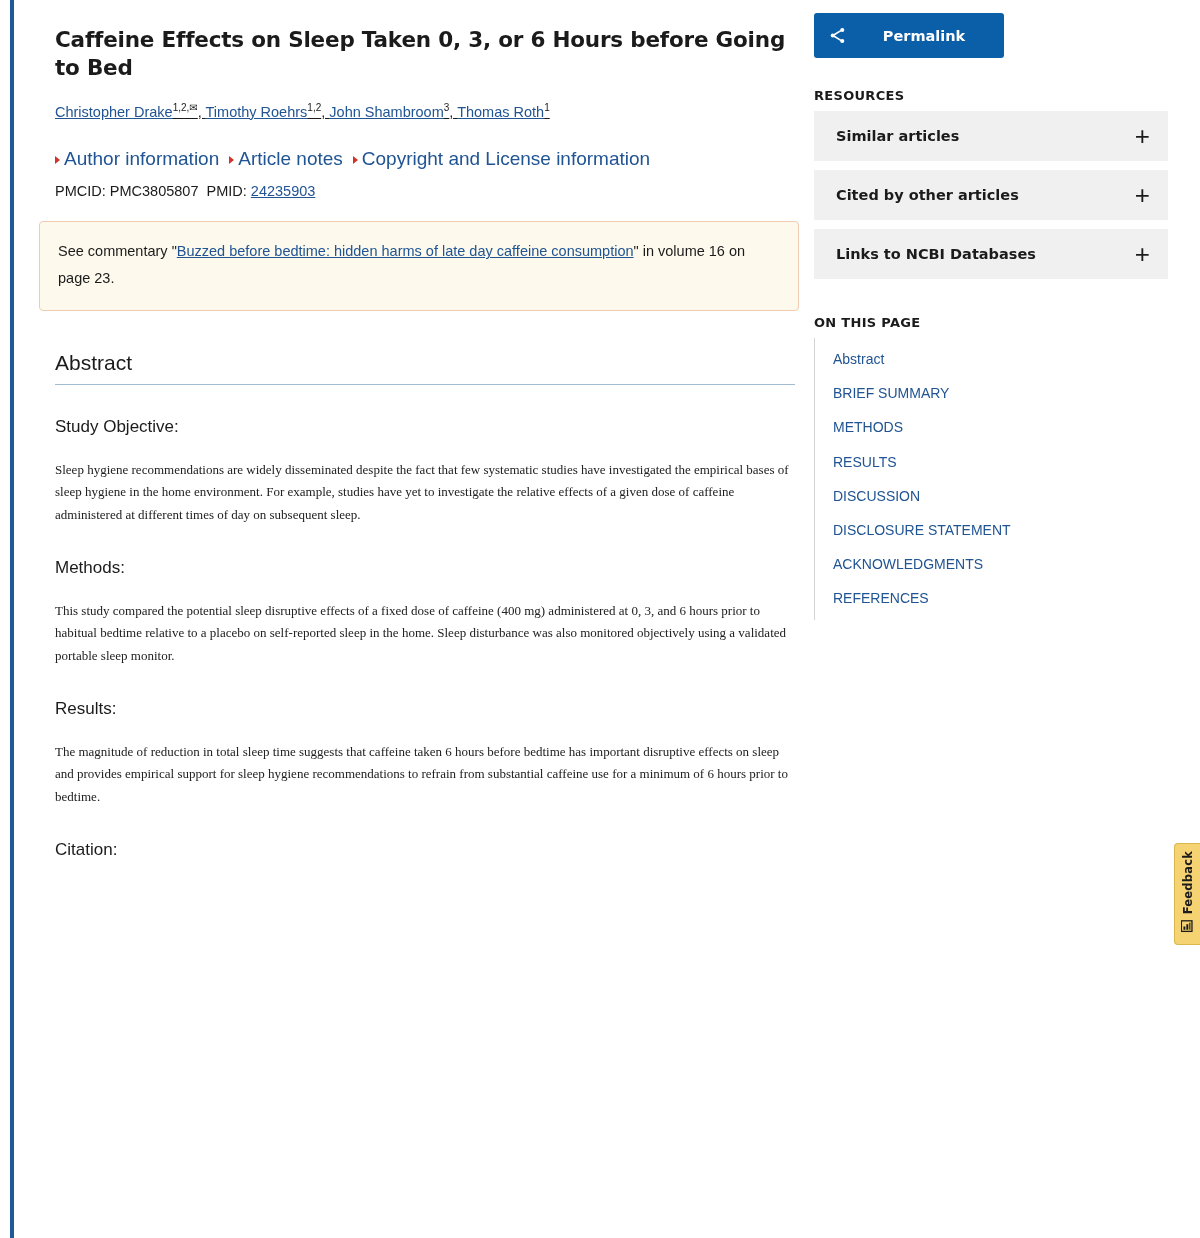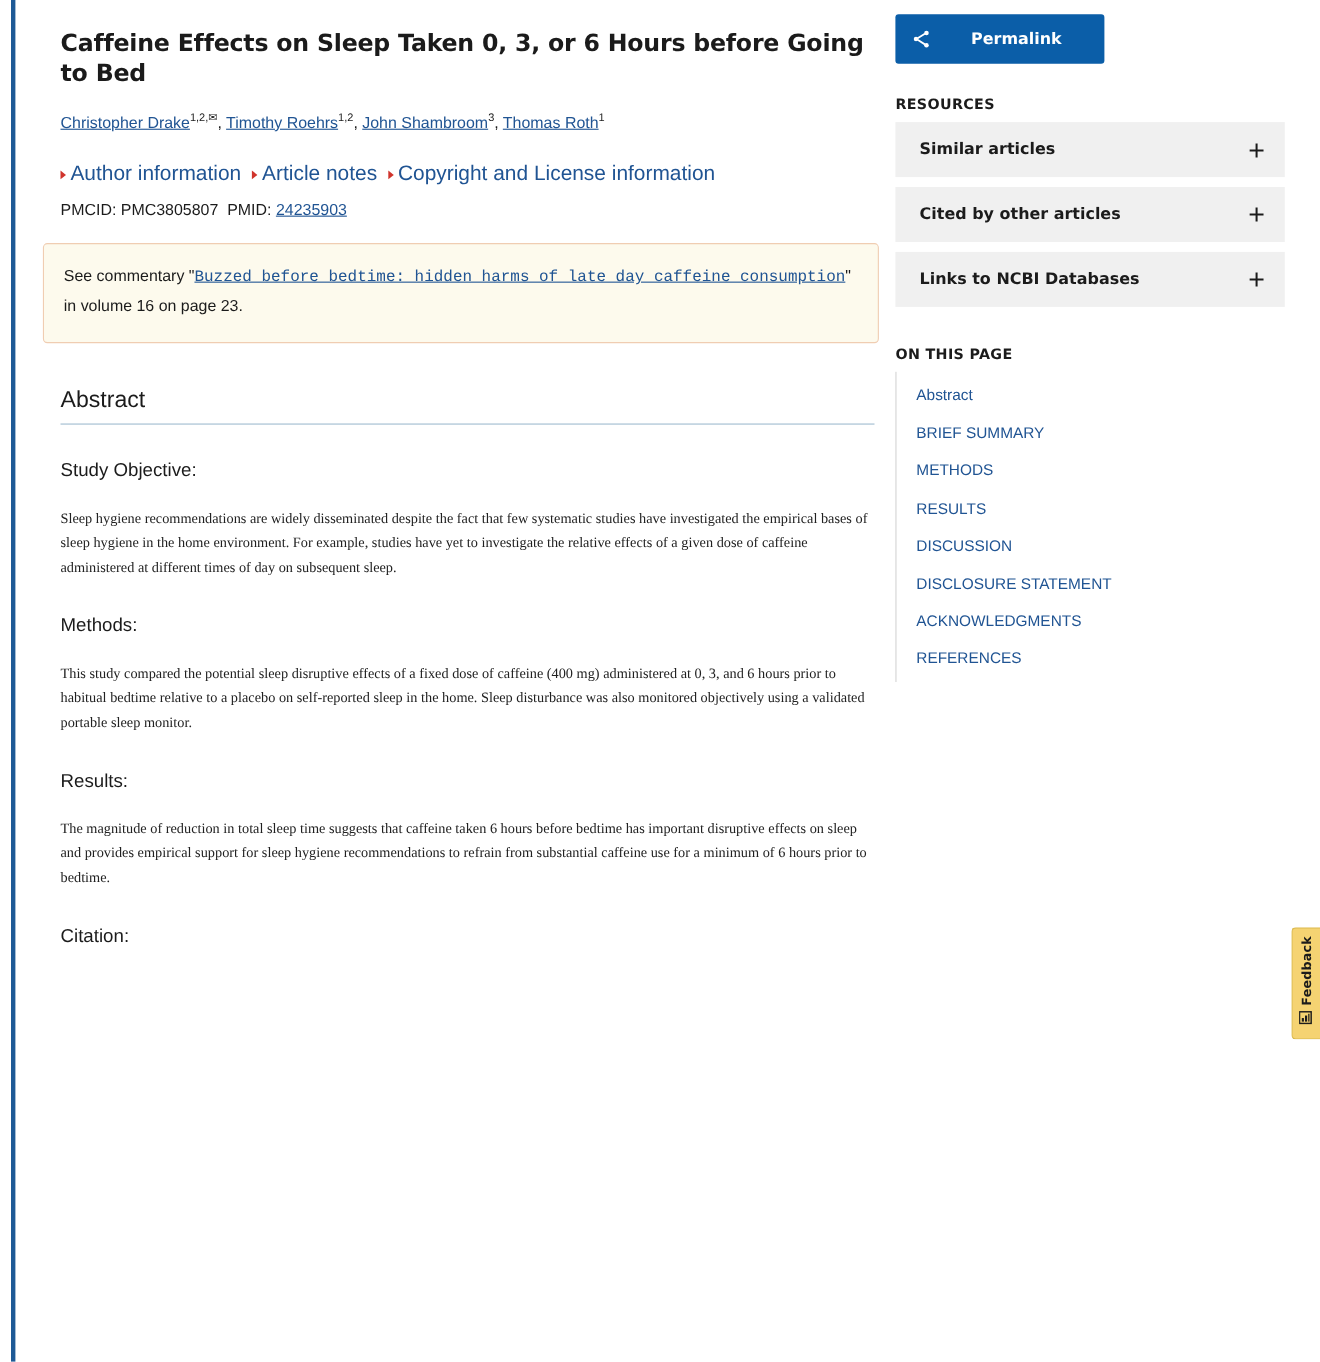--- a/index.html
+++ b/index.html
@@ -48,20 +48,21 @@
     color: #1b1b1b;
     margin: 26px 0 0 0;
     line-height: 1.3;
   }
 
   .author-line {
     margin-top: 20px;
     font-size: 14.5px;
     line-height: 1.5;
     color: #1b1b1b;
+    text-decoration: underline;
   }
   .author-link {
     color: #205493;
     text-decoration: underline;
     cursor: pointer;
   }
   .author-line sup {
     font-size: 10px;
     color: #1b1b1b;
     vertical-align: super;
@@ -112,21 +113,20 @@
     border-radius: 4px;
     padding: 16px 18px 18px 18px;
     font-size: 14.5px;
     line-height: 1.85;
     color: #1b1b1b;
   }
   #commentary a {
     color: #205493;
     text-decoration: underline;
     cursor: pointer;
-    font-family: Liberation Mono, monospace;
   }
 
   
   #abstract-heading {
     margin-top: 40px;
     font-size: 21px;
     font-weight: 400;
     color: #1b1b1b;
     padding-bottom: 9px;
     border-bottom: 1px solid #9fbcd0;

